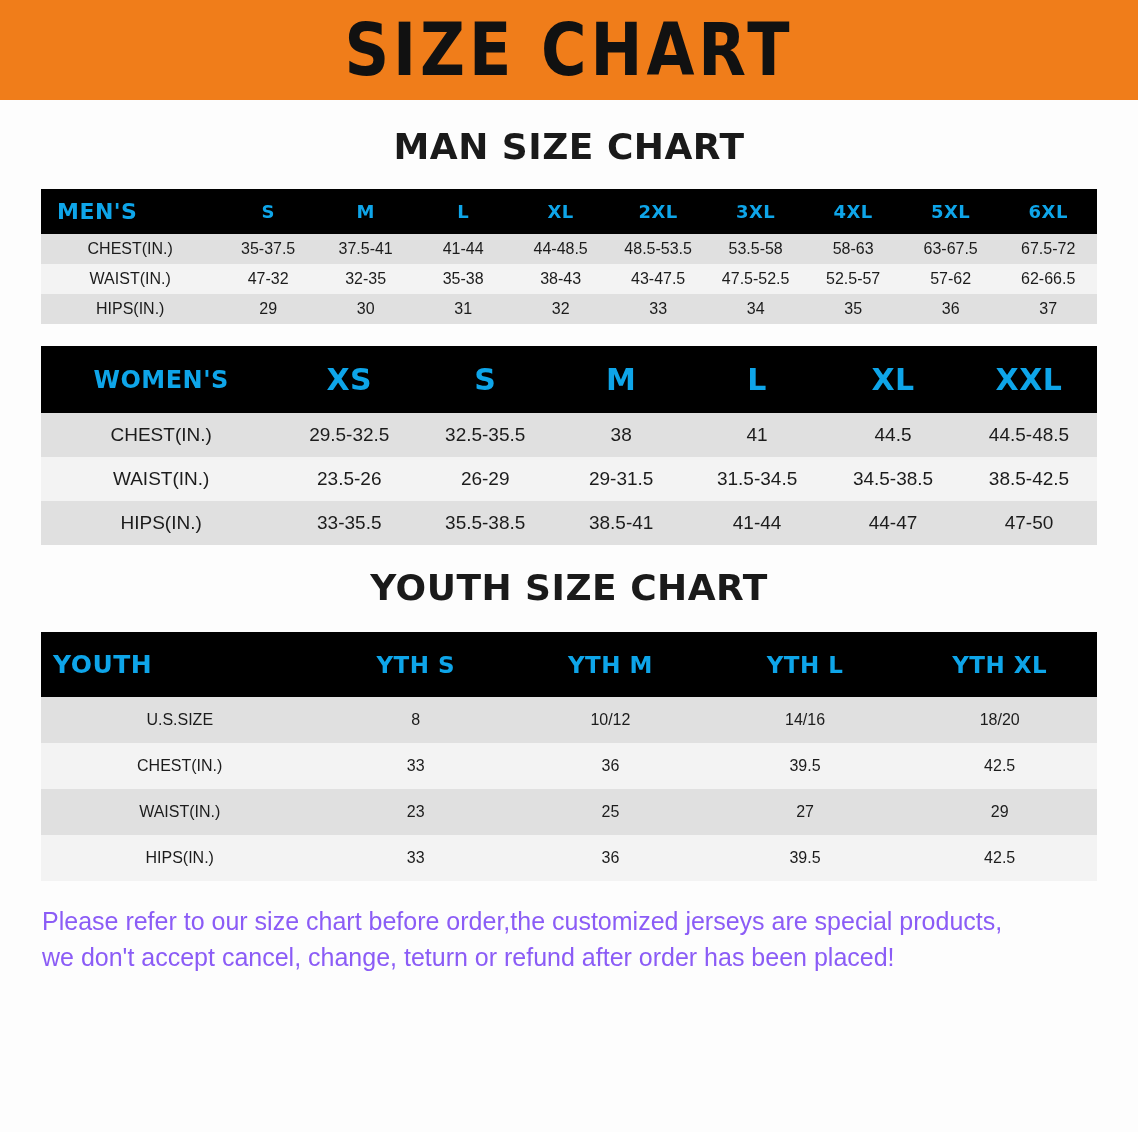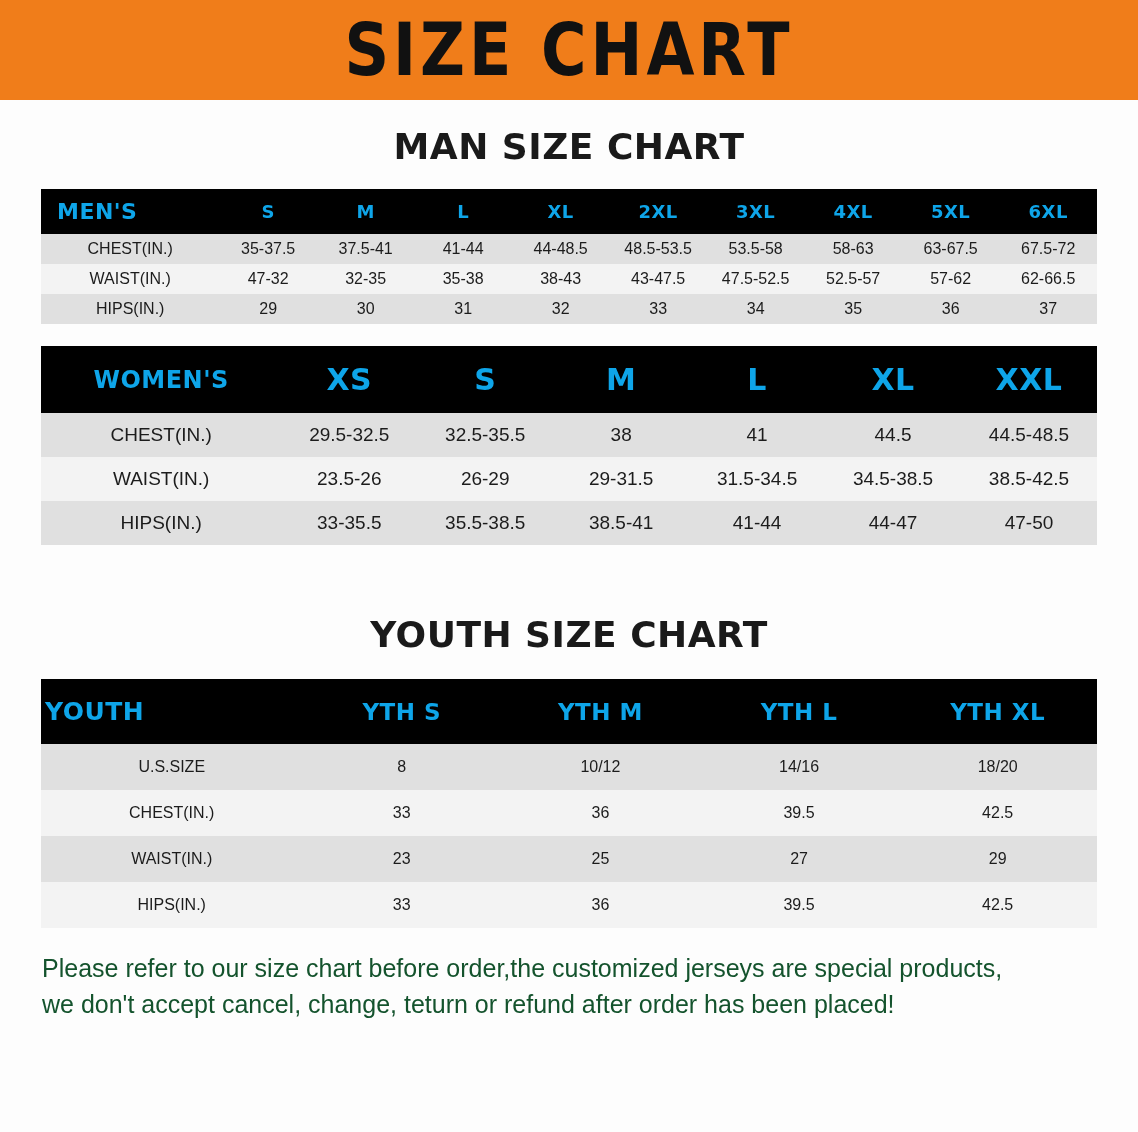--- a/index.html
+++ b/index.html
@@ -42,21 +42,21 @@
   .section-title {
     text-align: center;
     font-family: "DejaVu Sans", sans-serif;
     font-weight: bold;
     font-size: 36px;
     color: #1a1a1a;
     letter-spacing: 0.5px;
   }
   .man-title   { margin-top: 26px; }
   .women-title { margin-top: 40px; }
-  .youth-title { margin-top: 69px; }
+  .youth-title { margin-top: 22px; }
 
   
   .table-wrap {
     margin: 0 auto;
     width: 1056px;
   }
   table {
     border-collapse: collapse;
     width: 100%;
     table-layout: fixed;
@@ -98,33 +98,33 @@
   #man-table thead th.rowlabel { font-size: 22px; }
   #man-table tbody td { font-size: 16px; padding: 6px 2px; }
 
   
   #women-table { margin-top: 0; }
   #women-table thead th { font-size: 30px; padding: 16px 4px; }
   #women-table thead th.rowlabel { font-size: 24px; }
   #women-table tbody td { font-size: 19px; padding: 11px 3px; }
 
   
-  #youth-table thead th { font-size: 23px; padding: 18px 4px; }
+  #youth-table thead th { font-size: 23px; padding: 18px 12px; }
   #youth-table thead th.rowlabel { font-size: 25px; }
   #youth-table tbody td { font-size: 16px; padding: 14px 3px; }
 
   .man-table-wrap   { margin-top: 22px; }
   .women-table-wrap { margin-top: 22px; }
   .youth-table-wrap { margin-top: 24px; }
 
   
   .note {
     margin: 22px auto 0;
     width: 1060px;
-    color: #14532d;
+    color: #8b5cf6;
     font-family: "Liberation Sans", sans-serif;
     font-size: 25px;
     line-height: 1.45;
     text-align: left;
     padding-left: 6px;
   }
   .note div { white-space: nowrap; }
 </style>
 </head>
 <body>

